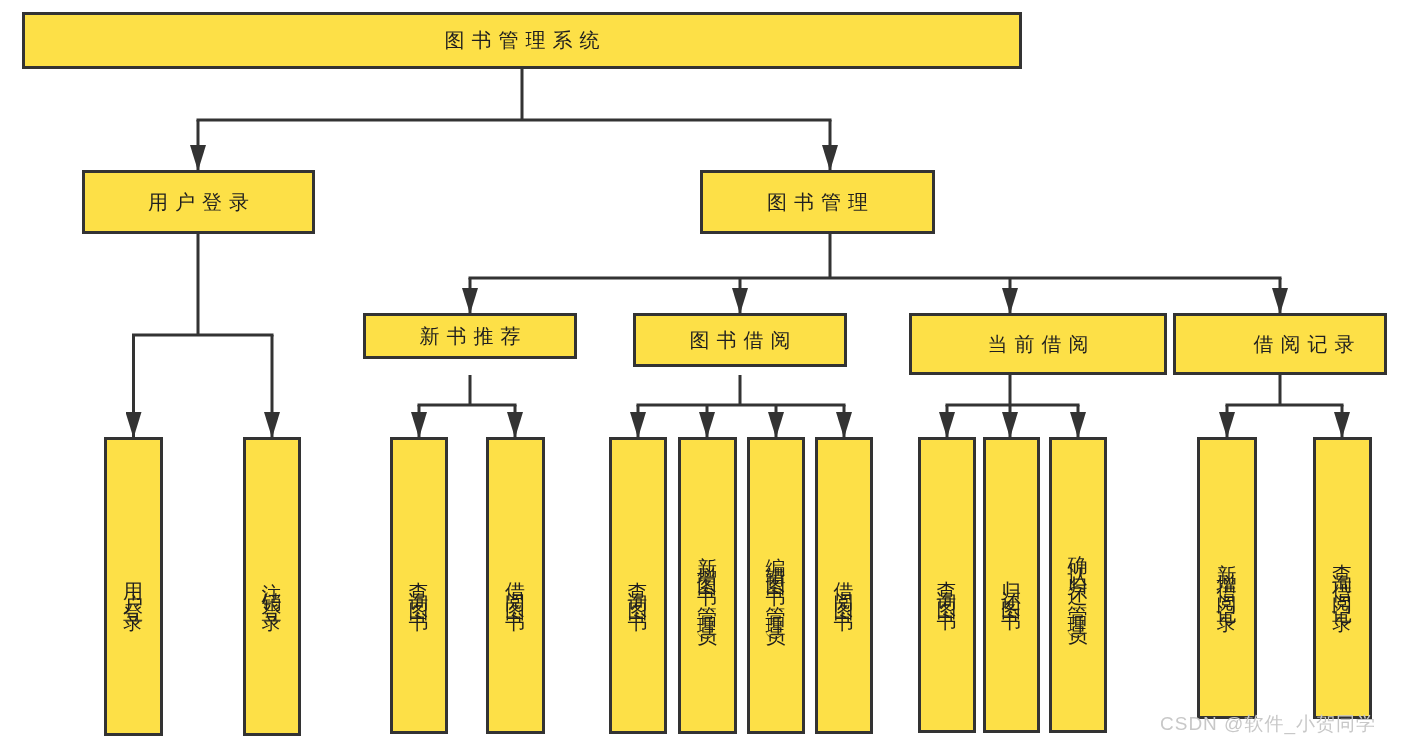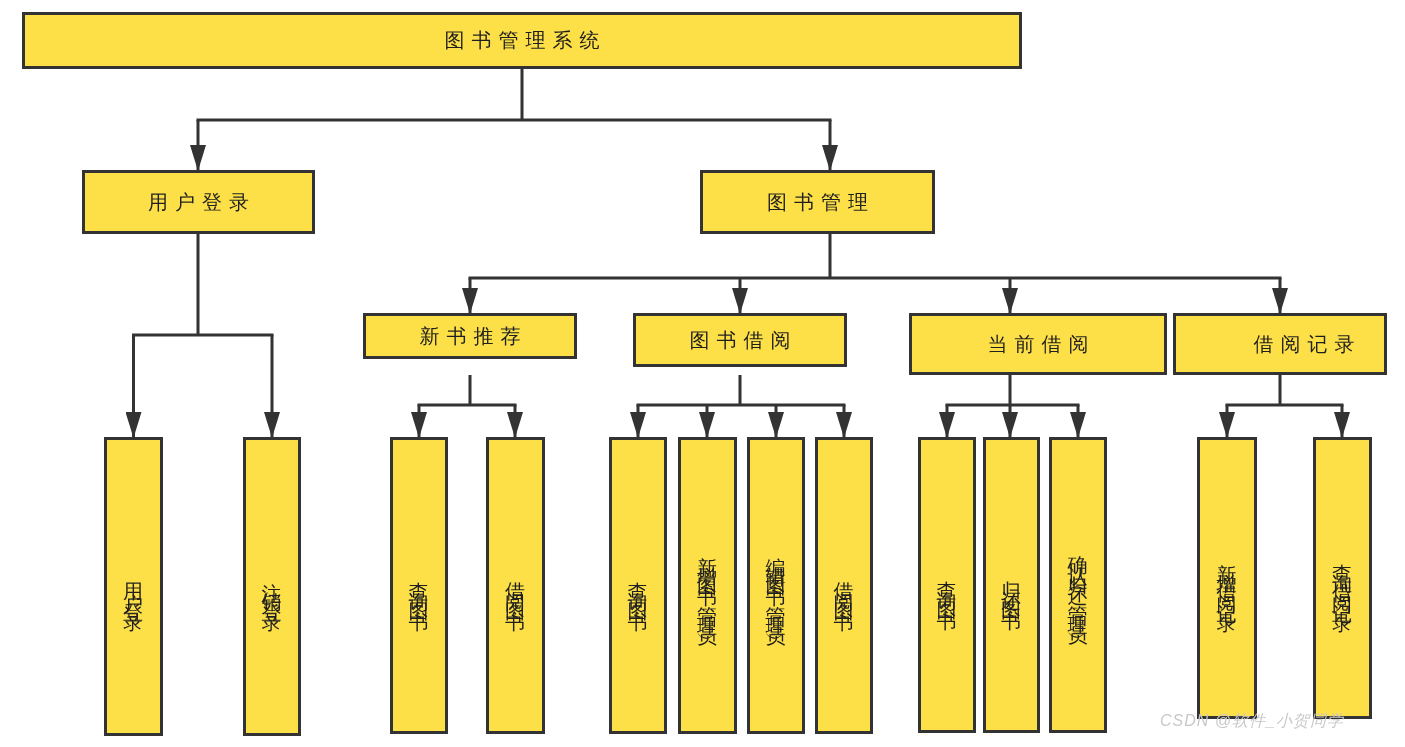--- a/index.html
+++ b/index.html
@@ -30,26 +30,25 @@
   }
   .vbox .vtext{
     writing-mode:vertical-rl;
     font-size:20px;
     letter-spacing:10px;
     line-height:1.1;
   }
   #watermark{
     position:absolute;
     left:1160px;top:711px;
-    font-size:16px;
+    font-size:19px;
     color:#c8c8c8;
     letter-spacing:1px;
     white-space:nowrap;
     z-index:3;
-    font-style:italic;
   }
 </style>
 </head>
 <body>
 
 <div id="stage">
 
   <svg id="connectors" width="1405" height="747">
     <defs>
       <marker id="ah" markerUnits="userSpaceOnUse" markerWidth="26" markerHeight="16" refX="25" refY="8" orient="auto">

